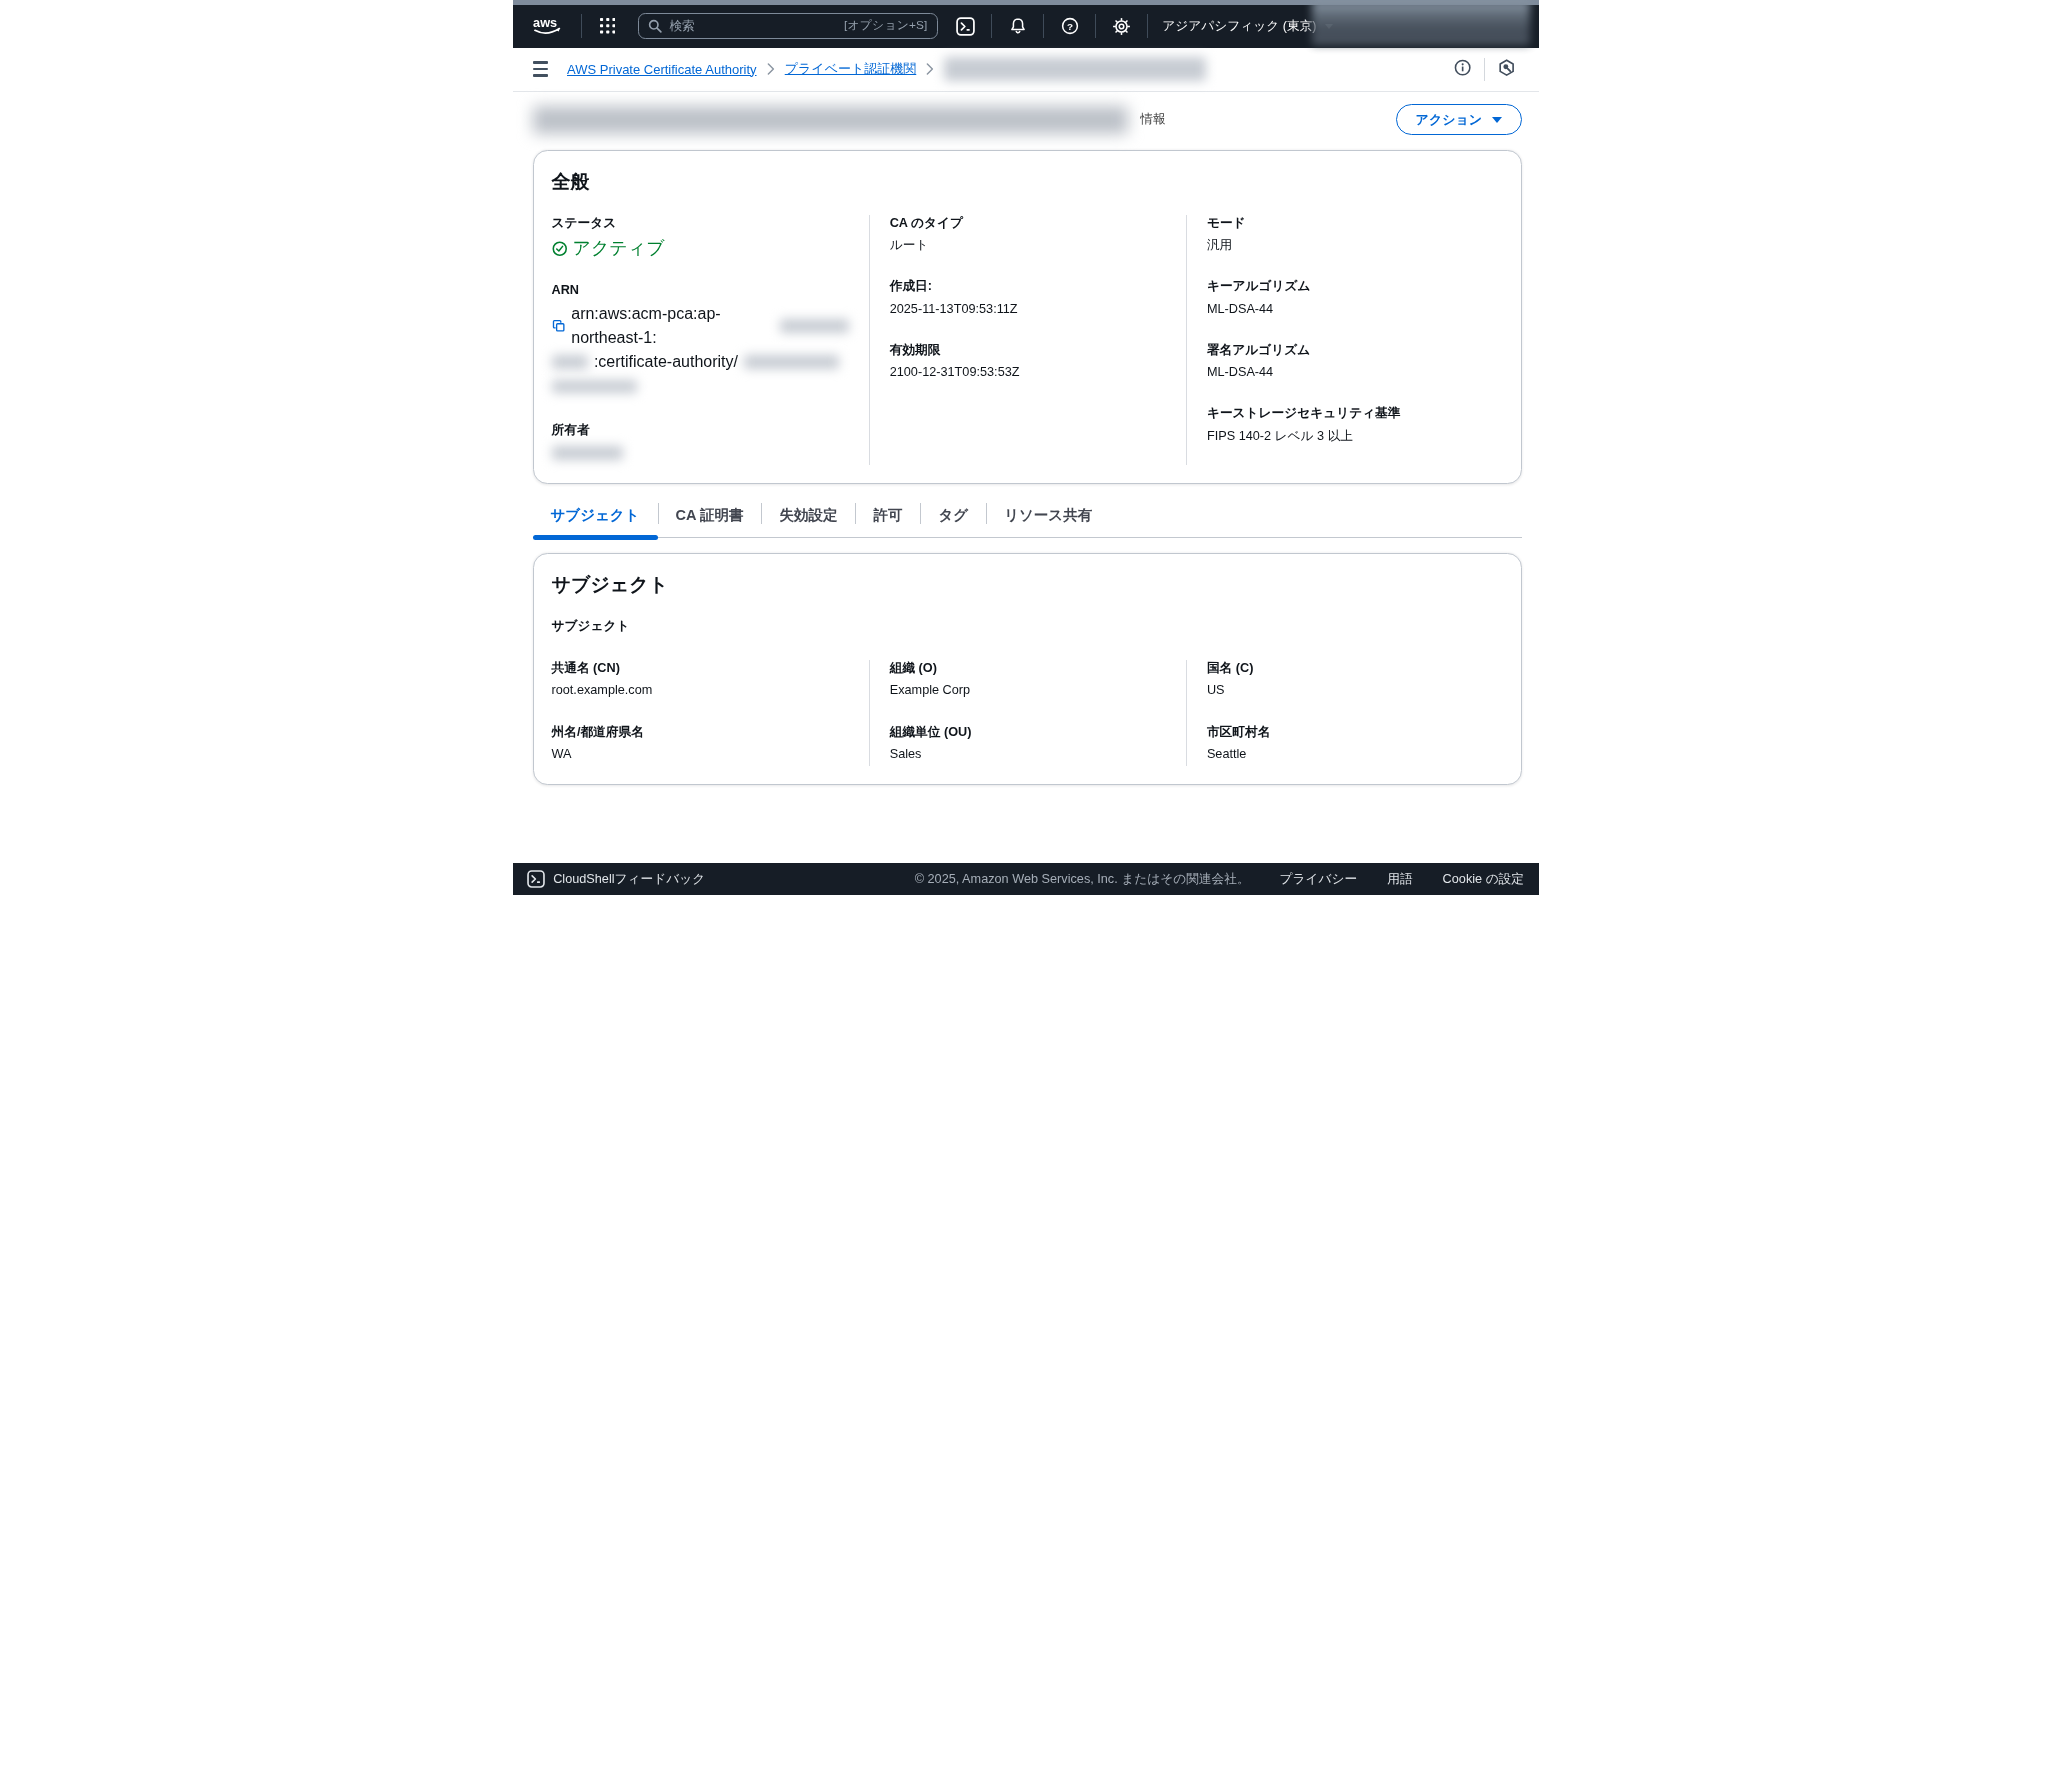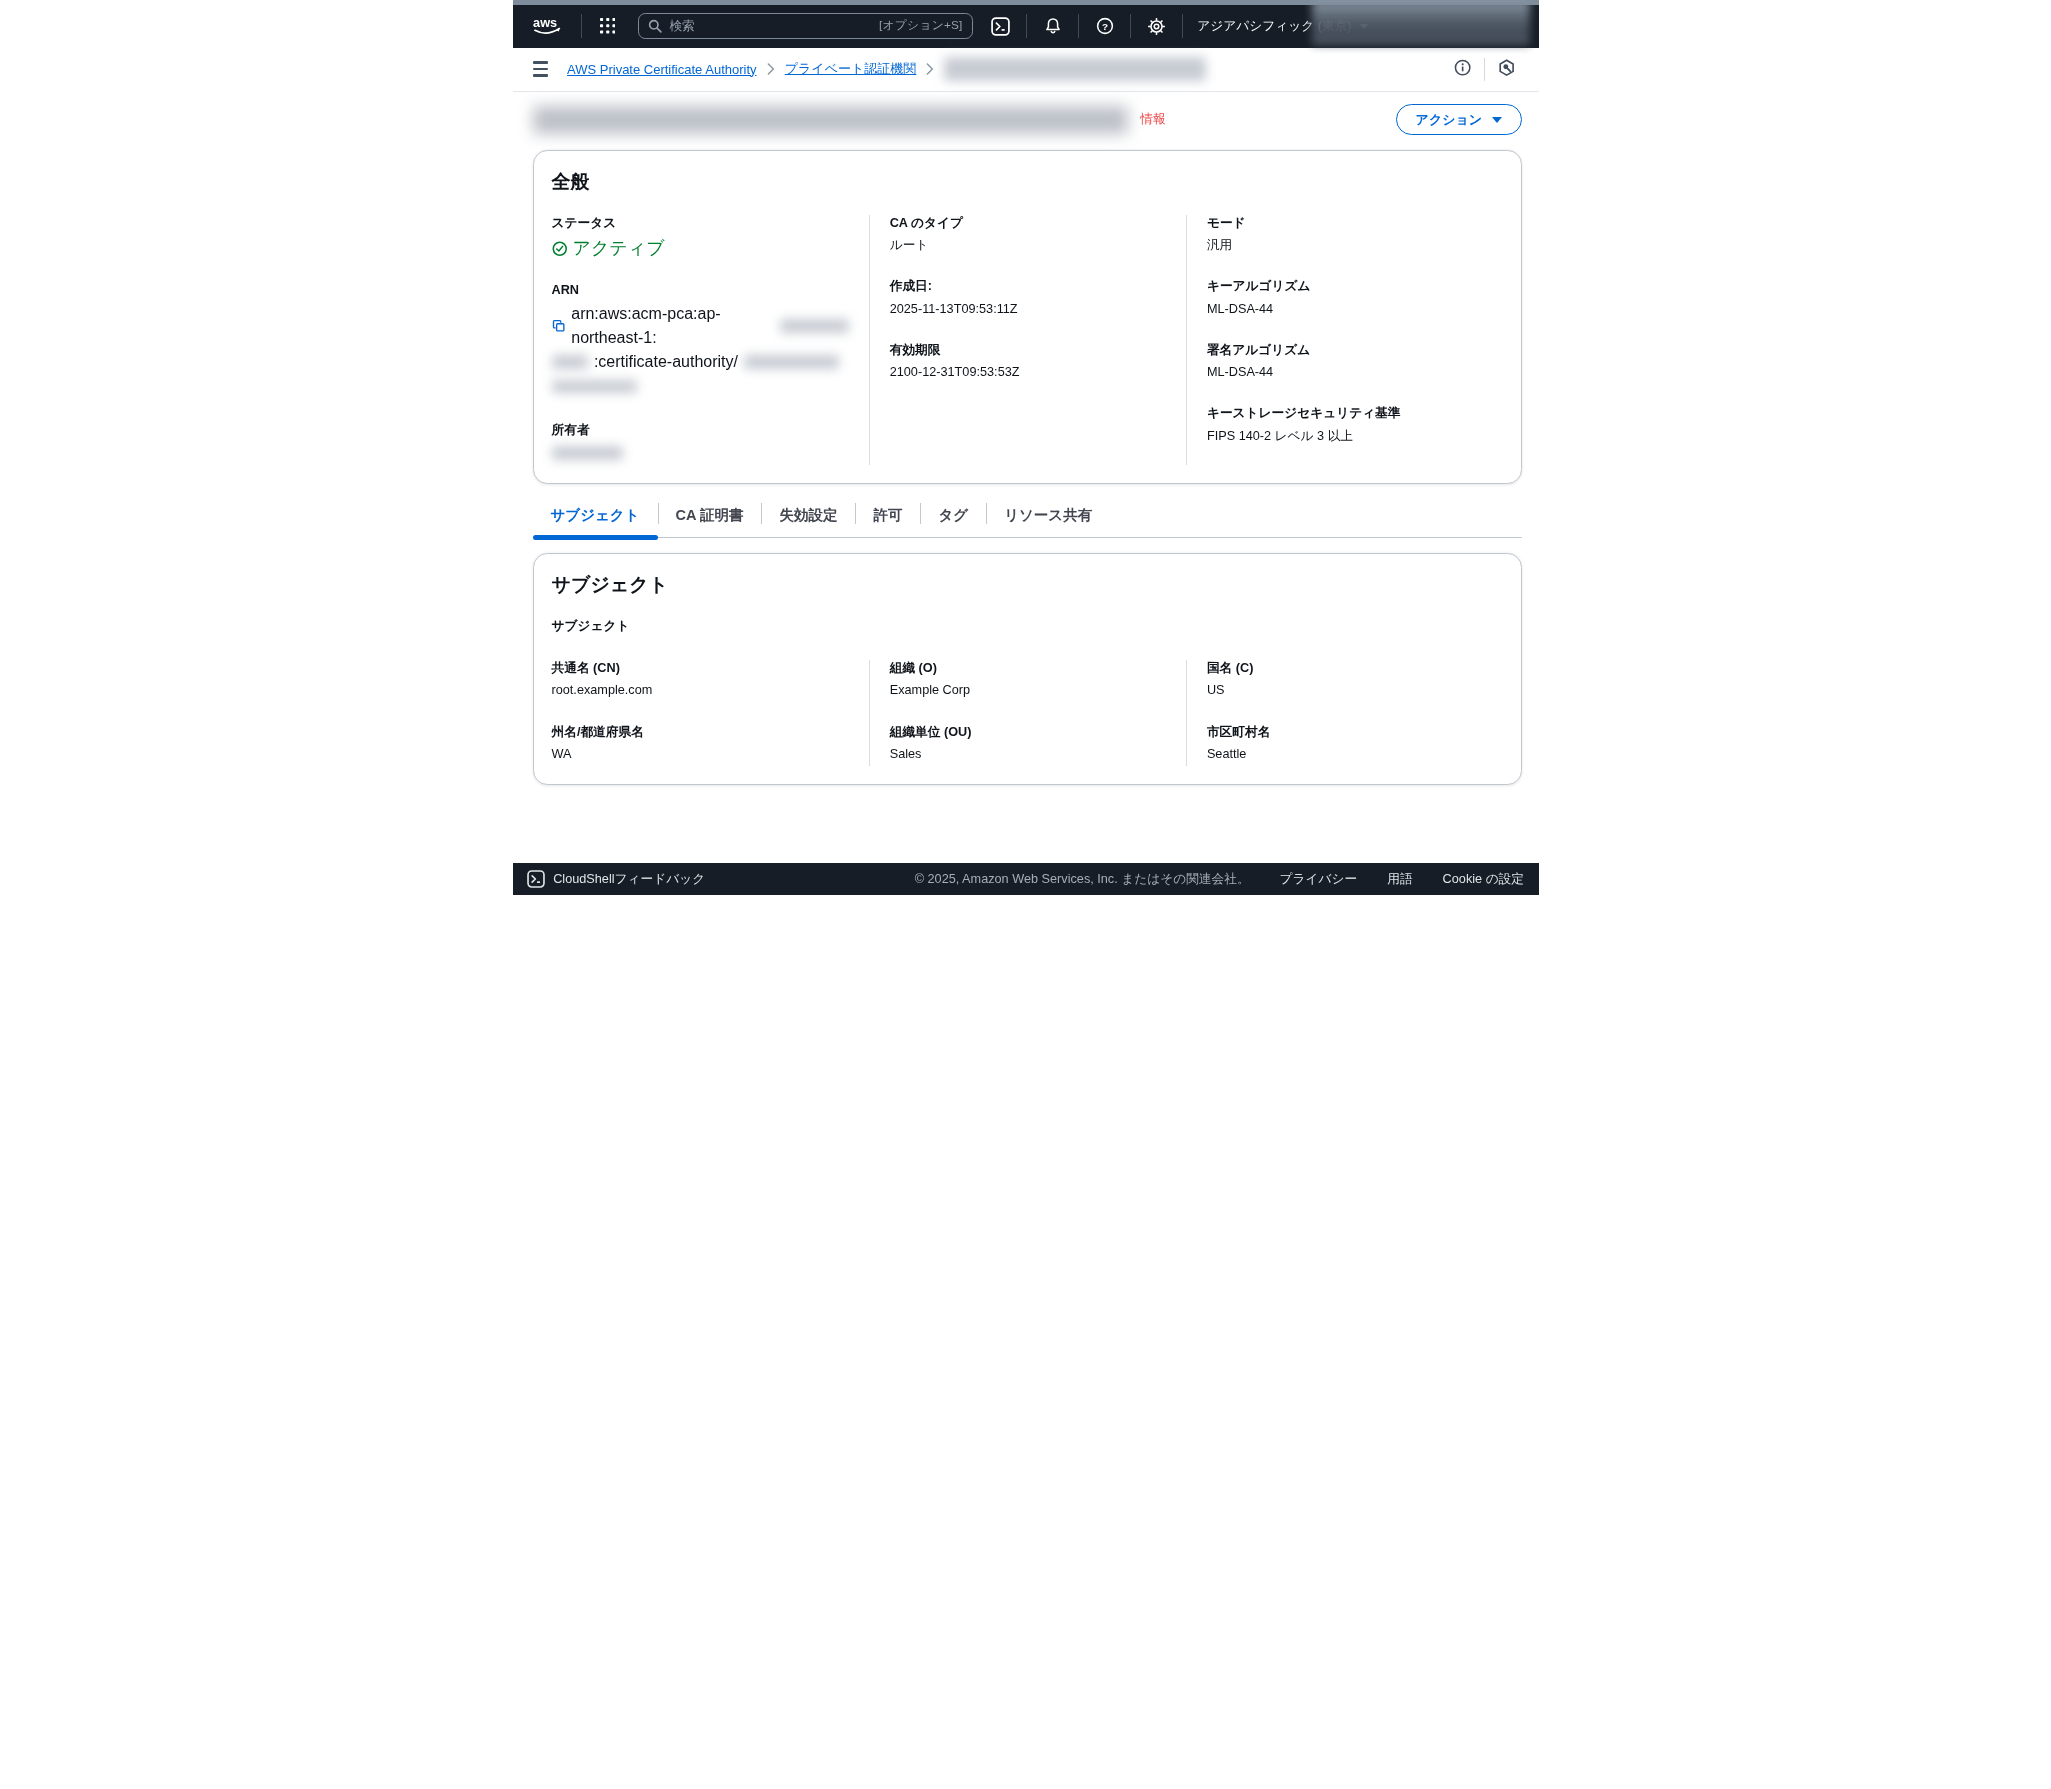--- a/index.html
+++ b/index.html
@@ -8,21 +8,21 @@
   .screen { width:1026px; height:895px; margin:0 auto; display:flex; flex-direction:column; background:#fff; overflow:hidden; position:relative; }
 
   
   .top-strip { height:4.5px; background:#7f8c9c; flex:0 0 auto; }
 
   
   .topnav { height:43px; background:#161d26; display:flex; align-items:center; padding-left:12.7px; color:#fff; position:relative; flex:0 0 auto; }
   .nav-divider { width:0.9px; height:23.6px; background:#3f4b59; margin:0 10px; flex:0 0 auto; }
   .logo-wrap { display:flex; align-items:center; padding:0 5.5px; }
   .nav-iconbtn { width:31px; display:flex; justify-content:center; align-items:center; flex:0 0 auto; cursor:pointer; }
-  .searchbox { width:335px; height:25.5px; border:1.8px solid #7d8998; border-radius:7.3px; display:flex; align-items:center; gap:7.3px; padding:0 9px; margin-left:14.5px; background:transparent; }
+  .searchbox { width:300px; height:25.5px; border:1.8px solid #7d8998; border-radius:7.3px; display:flex; align-items:center; gap:7.3px; padding:0 9px; margin-left:14.5px; background:transparent; }
   .search-ph { color:#95a0ad; font-size:12.7px; }
   .search-shortcut { color:#95a0ad; font-size:11.8px; margin-left:auto; letter-spacing:0.2px; }
   .region { display:flex; align-items:center; gap:8.2px; font-size:12.7px; margin-left:4.5px; cursor:pointer; white-space:nowrap; }
   .caret-down { width:0; height:0; border-left:4.5px solid transparent; border-right:4.5px solid transparent; border-top:5.5px solid #fff; }
   .account-blur { position:absolute; right:9px; top:-4.5px; width:218px; height:45px; border-radius:2.7px;
      background:linear-gradient(180deg,#919fae 0%,#5d6874 40%,#454e5a 72%,#515b67 100%); filter:blur(4.5px); opacity:.95; }
 
   
   .crumbs { height:44px; display:flex; align-items:center; padding:0 23.6px 0 20px; border-bottom:0.9px solid #e3e6ea; background:#fff; flex:0 0 auto; }
   .hamburger { display:flex; flex-direction:column; gap:3.6px; width:15.5px; margin-right:19px; cursor:pointer; }
@@ -30,21 +30,21 @@
   .crumb-link { color:#0267d5; font-size:13px; text-decoration:underline; cursor:pointer; white-space:nowrap; }
   .crumb-sep { margin:0 10px; display:flex; align-items:center; }
   .blur-blob { background:#c7ccd3; filter:blur(5.5px); border-radius:2.7px; display:inline-block; }
   .crumb-blur { width:262px; height:23.6px; }
   .crumb-actions { margin-left:auto; display:flex; align-items:center; }
   .crumb-actions .divider { width:0.9px; height:23px; background:#d4d8dd; margin:0 12.7px; }
 
   
   .title-row { display:flex; align-items:center; padding:12.7px 16.4px 9px 20px; flex:0 0 auto; }
   .title-blur { width:595px; height:28px; border-radius:2.7px; filter:blur(7.3px); background:#bcc1c8; }
-  .info-link { color:#ef4444; font-size:12.7px; margin-left:12.7px; cursor:pointer;text-align:center; }
+  .info-link { color:#404040; font-size:12.7px; margin-left:12.7px; cursor:pointer;text-align:center; }
   .actions-btn { margin-left:auto; display:inline-flex; align-items:center; gap:10px; border:1.8px solid #0267d5; color:#0267d5; background:#fff; border-radius:17.3px; padding:5.5px 19px; font-size:13px; font-weight:bold; cursor:pointer; }
   .actions-btn .caret-down { border-top-color:#0267d5; border-left-width:5.5px; border-right-width:5.5px; border-top-width:6.4px; }
 
   
   .card { background:#fff; border:0.9px solid #c1c7cf; border-radius:14.5px; box-shadow:0 0.9px 2.7px rgba(15,20,26,.10); margin:0 16.4px 0 20px; padding:14.5px 18px 18px; flex:0 0 auto; }
   .card-title { font-size:19px; font-weight:bold; margin:3.6px 0 20px; }
   .cols3 { display:grid; grid-template-columns:1fr 1fr 1fr; }
   .col { padding-right:20px; min-width:0; }
   .col + .col { border-left:0.9px solid #d9dce1; padding-left:20px; }
   .field { margin-bottom:23px; }

